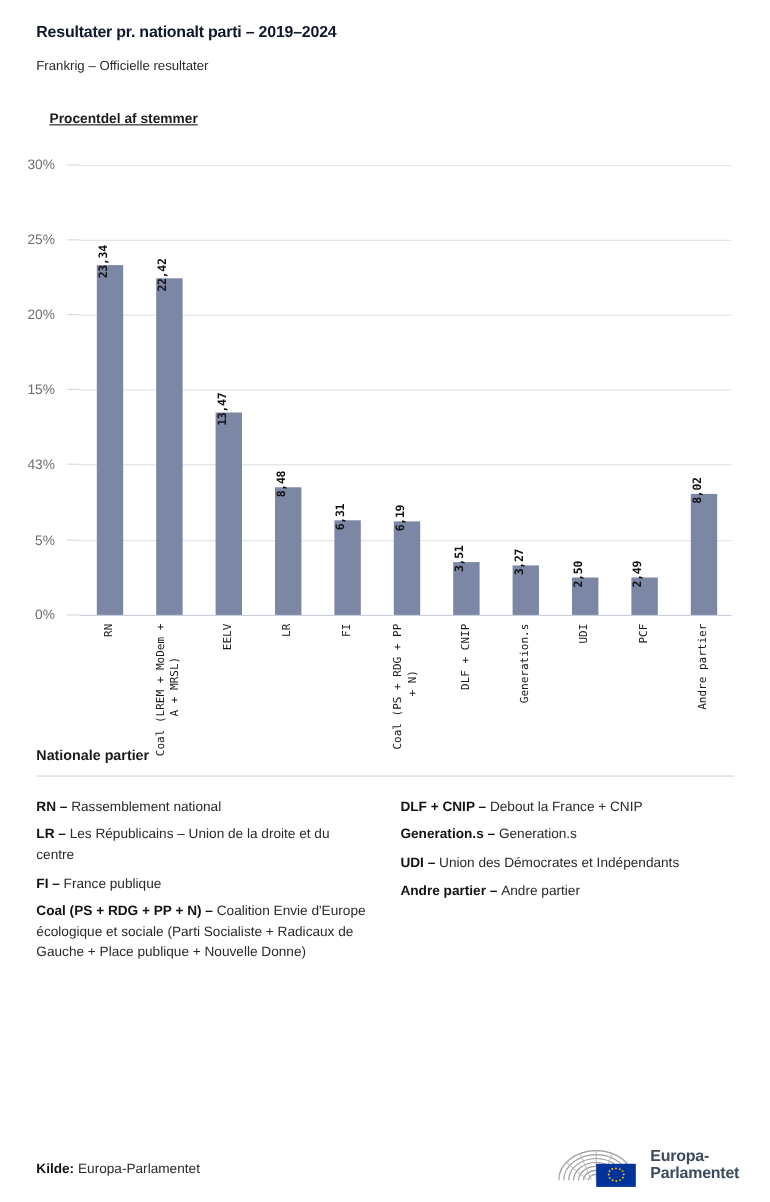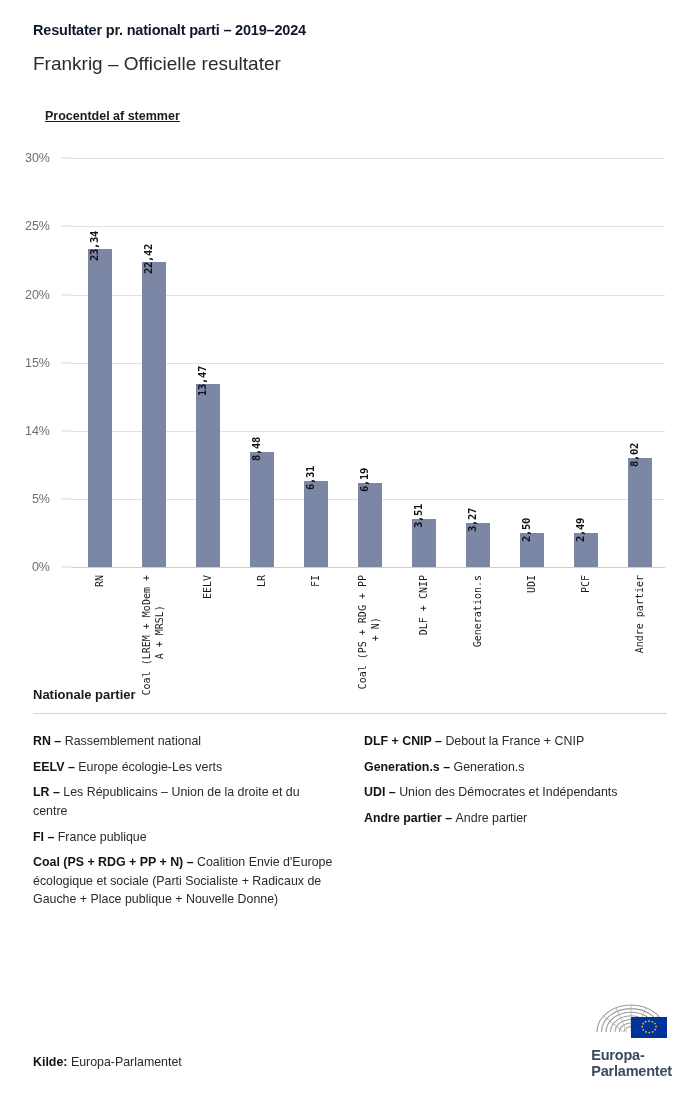--- a/index.html
+++ b/index.html
@@ -20,21 +20,21 @@
   .header { padding: 22px 33px 0 33px; }
   .chart-title {
     font-size: 14.5px;
     font-weight: bold;
     letter-spacing: -0.2px;
     color: #0f172a;
     margin: 0 0 14px 0;
     line-height: 1.2;
   }
   .chart-subtitle {
-    font-size: 19px;
+    font-size: 12px;
     font-weight: normal;
     color: #2b2b2b;
     margin: 0;
     line-height: 1.2;
   }
   .axis-caption {
     margin: 33px 0 0 12px;
     font-size: 12.5px;
     font-weight: bold;
     color: #1c1c1c;
@@ -171,21 +171,20 @@
     font-size: 12.4px;
     color: #2a2a2a;
     padding-bottom: 24px;
   }
   .source b { color: #111; }
   .ep-logo {
     display: flex;
     align-items: center;
     gap: 9px;
     padding-bottom: 14px;
-    flex-direction: column;
   }
   .ep-logo-text {
     font-size: 14.5px;
     font-weight: bold;
     line-height: 1.12;
     color: #3c4a5c;
     letter-spacing: -0.2px;
     white-space: pre-line;
   }
 </style>
@@ -201,21 +200,21 @@
 <div class="chart-wrap">
   <div class="plot" id="plot">
       <div class="gridline base" style="top: 409px;"></div>
       <div class="tick-mark" style="top: 409px;"></div>
       <div class="tick-label" style="top: 409px;">0%</div>
       <div class="gridline" style="top: 340.833px;"></div>
       <div class="tick-mark" style="top: 340.833px;"></div>
       <div class="tick-label" style="top: 340.833px;">5%</div>
       <div class="gridline" style="top: 272.667px;"></div>
       <div class="tick-mark" style="top: 272.667px;"></div>
-      <div class="tick-label" style="top: 272.667px;">14%</div>
+      <div class="tick-label" style="top: 272.667px;">43%</div>
       <div class="gridline" style="top: 204.5px;"></div>
       <div class="tick-mark" style="top: 204.5px;"></div>
       <div class="tick-label" style="top: 204.5px;">15%</div>
       <div class="gridline" style="top: 136.333px;"></div>
       <div class="tick-mark" style="top: 136.333px;"></div>
       <div class="tick-label" style="top: 136.333px;">20%</div>
       <div class="gridline" style="top: 68.1667px;"></div>
       <div class="tick-mark" style="top: 68.1667px;"></div>
       <div class="tick-label" style="top: 68.1667px;">25%</div>
       <div class="gridline" style="top: 0px;"></div>
@@ -302,21 +301,20 @@
       </div>
     </div>
 </div>
 
 <div class="legend">
   <div class="legend-title">Nationale partier</div>
   <div class="legend-rule"></div>
   <div class="legend-cols">
     <div class="legend-col" id="legend-col-left">
         <div class="legend-item"><b>RN</b><span class="dash"> – </span><span>Rassemblement national</span></div>
-        <div class="legend-item"><b>EELV</b><span class="dash"> – </span><span>Europe écologie-Les verts</span></div>
         <div class="legend-item"><b>LR</b><span class="dash"> – </span><span>Les Républicains – Union de la droite et du centre</span></div>
         <div class="legend-item"><b>FI</b><span class="dash"> – </span><span>France publique</span></div>
         <div class="legend-item"><b>Coal (PS + RDG + PP + N)</b><span class="dash"> – </span><span>Coalition Envie d'Europe écologique et sociale (Parti Socialiste + Radicaux de Gauche + Place publique + Nouvelle Donne)</span></div>
       </div>
     <div class="legend-col" id="legend-col-right">
         <div class="legend-item"><b>DLF + CNIP</b><span class="dash"> – </span><span>Debout la France + CNIP</span></div>
         <div class="legend-item"><b>Generation.s</b><span class="dash"> – </span><span>Generation.s</span></div>
         <div class="legend-item"><b>UDI</b><span class="dash"> – </span><span>Union des Démocrates et Indépendants</span></div>
         <div class="legend-item"><b>Andre partier</b><span class="dash"> – </span><span>Andre partier</span></div>
       </div>

